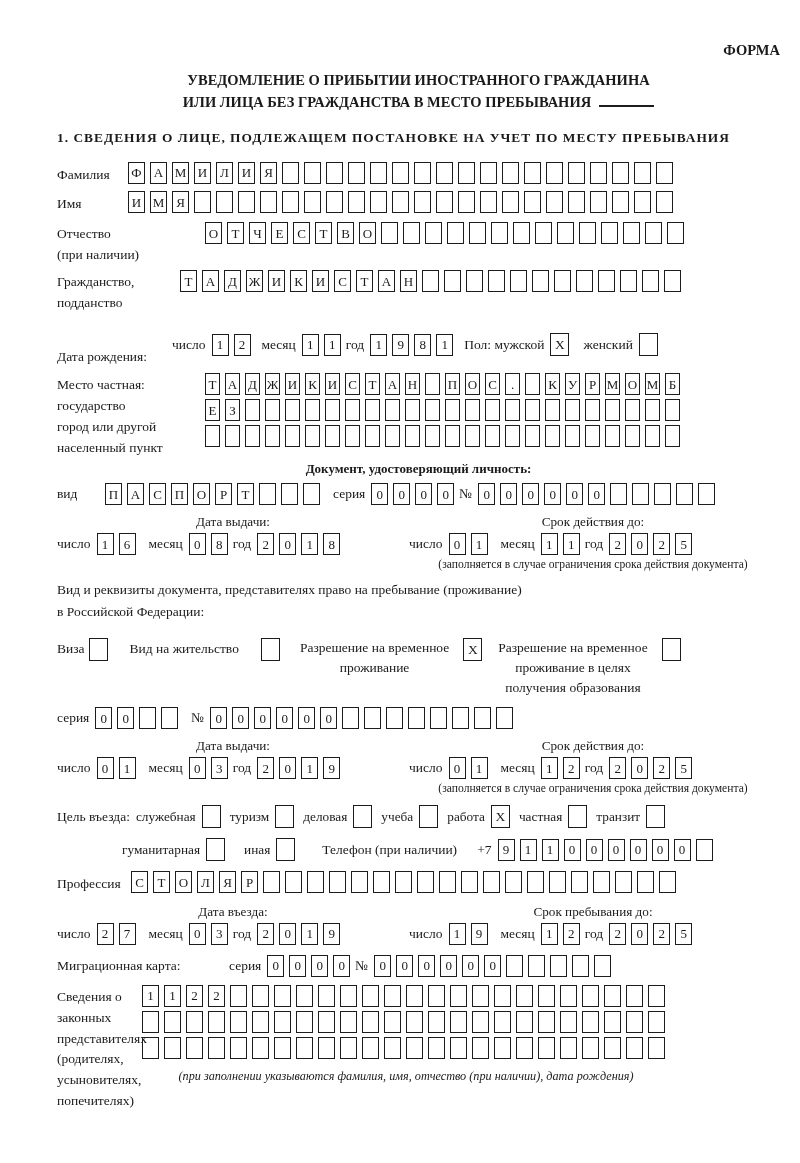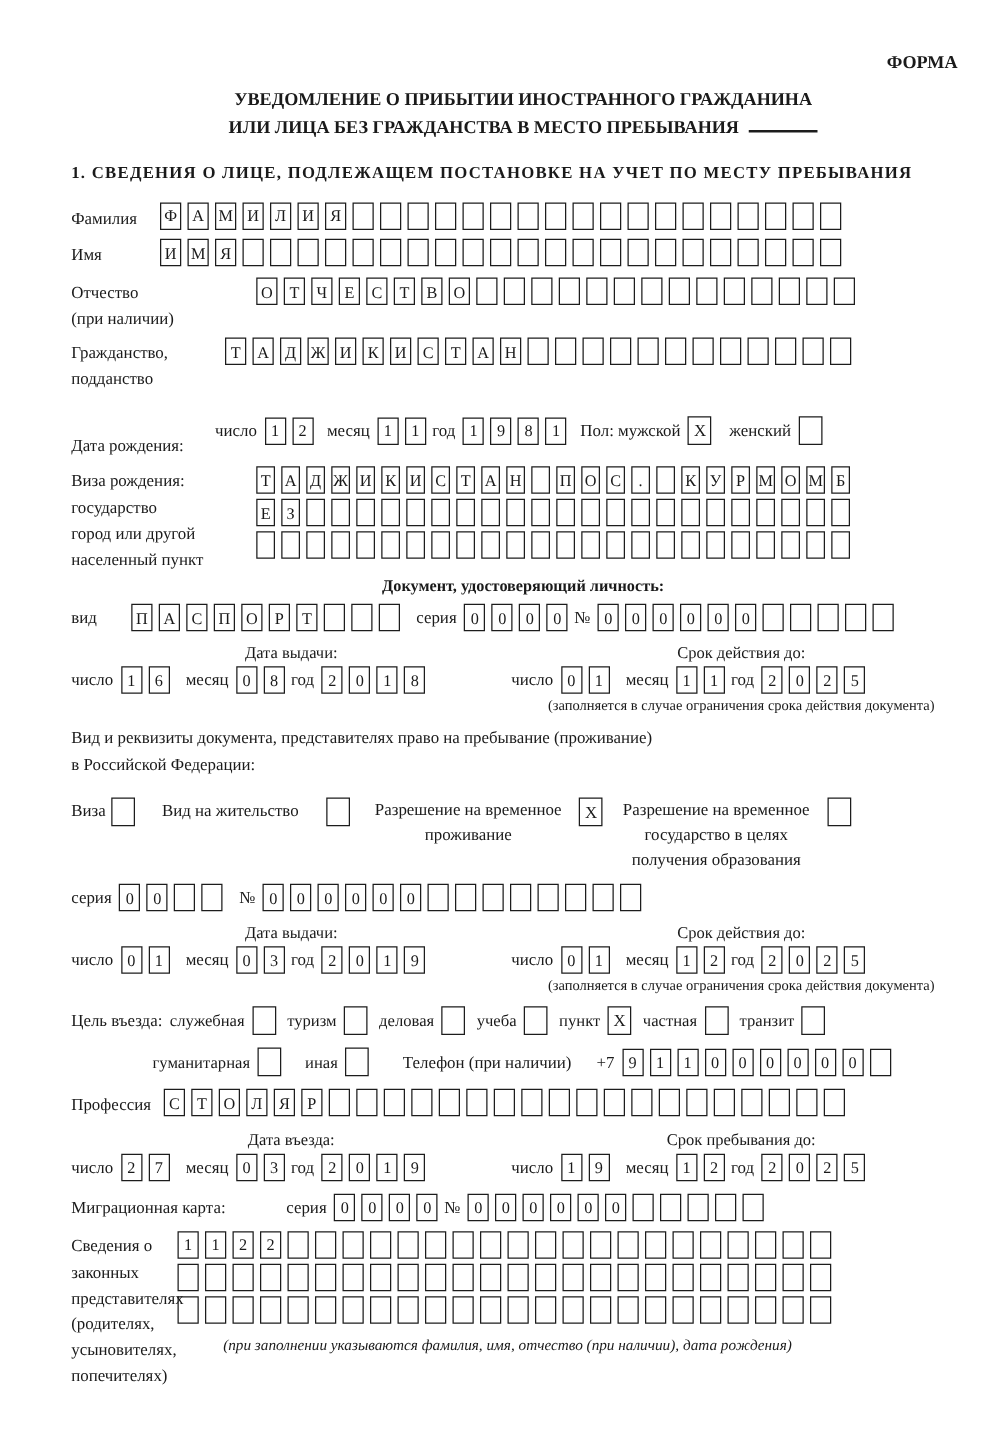--- a/index.html
+++ b/index.html
@@ -22,21 +22,21 @@
   .cells-sm .cell { width:15px; margin-right:5px; }
   .checkbox {
     width:19px; height:23px; flex:none;
     border:1.5px solid #1c1c1c;
     display:inline-flex; align-items:center; justify-content:center;
     font-size:13.5px; line-height:1;
   }
   
   .header-block { width:186px; margin-left:auto; margin-right:18px; font-size:13px; line-height:1.38; }
   .header-sub { font-size:12.3px; margin-top:4px; line-height:1.38; }
-  .forma { text-align:right; margin-top:16px; margin-right:14px; font-weight:bold; font-size:14.5px; }
+  .forma { text-align:right; margin-top:16px; font-weight:bold; font-size:14.5px; }
   .title { text-align:center; font-weight:bold; font-size:14.5px; margin-top:10px; line-height:1.55; }
   .title-blank { display:inline-block; width:55px; border-bottom:2px solid #1c1c1c; height:14px; margin-left:8px; }
   .section-heading { font-weight:bold; font-size:13.4px; margin-top:16px; letter-spacing:1px; white-space:nowrap; }
   
   .frow { display:flex; align-items:flex-start; }
   .flabel { font-size:13.5px; padding-top:3px; flex:none; line-height:1.5; }
   .lblcol { flex:none; font-size:13.5px; line-height:1.55; padding-top:2px; }
   .lblcol div { white-space:nowrap; }
   .w71{width:71px} .w148{width:148px} .w123{width:123px} .w85{width:85px} .w103{width:107px} .w170{width:172px}
   .mt20{margin-top:16px} .mt8{margin-top:8px} .mt6{margin-top:6px} .mt4{margin-top:4px} .mt10{margin-top:10px}
@@ -224,21 +224,21 @@
         <span class="cell">1</span>
       </span>
     <span class="dlabel ml6">Пол: мужской</span>
     <span class="checkbox">X</span>
     <span class="dlabel ml14">женский</span>
     <span class="checkbox"></span>
   </div>
 
   <div class="frow mt6">
     <div class="lblcol w148">
-      <div>Виза рождения:</div>
+      <div>Место частная:</div>
       <div>государство</div>
       <div>город или другой</div>
       <div>населенный пункт</div>
     </div>
     <div class="stack">
       <div class="cells cells-sm">
           <span class="cell">Т</span>
           <span class="cell">А</span>
           <span class="cell">Д</span>
           <span class="cell">Ж</span>
@@ -415,21 +415,21 @@
     <span class="checkbox" style="margin-left:4px;"></span>
     <span class="inline-lbl" style="margin-left:22px;">Вид на жительство</span>
     <span class="checkbox" style="margin-left:22px;"></span>
     <span class="permit-label" style="margin-left:20px;">
       <span>Разрешение на временное</span><br>
       <span>проживание</span>
     </span>
     <span class="checkbox" style="margin-left:14px;">X</span>
     <span class="permit-label" style="margin-left:16px;">
       <span>Разрешение на временное</span><br>
-      <span>государство в целях</span><br>
+      <span>проживание в целях</span><br>
       <span>получения образования</span>
     </span>
     <span class="checkbox" style="margin-left:14px;"></span>
   </div>
 
   <div class="frow mt10" style="align-items:center;">
     <span class="dlabel">серия</span>
     <span class="cells">
         <span class="cell">0</span>
         <span class="cell">0</span>
@@ -515,21 +515,21 @@
     </span>
     <span class="opt">
       <span class="opt-label">деловая</span>
       <span class="checkbox"></span>
     </span>
     <span class="opt">
       <span class="opt-label">учеба</span>
       <span class="checkbox"></span>
     </span>
     <span class="opt">
-      <span class="opt-label">пункт</span>
+      <span class="opt-label">работа</span>
       <span class="checkbox">X</span>
     </span>
     <span class="opt">
       <span class="opt-label">частная</span>
       <span class="checkbox"></span>
     </span>
     <span class="opt">
       <span class="opt-label">транзит</span>
       <span class="checkbox"></span>
     </span>

